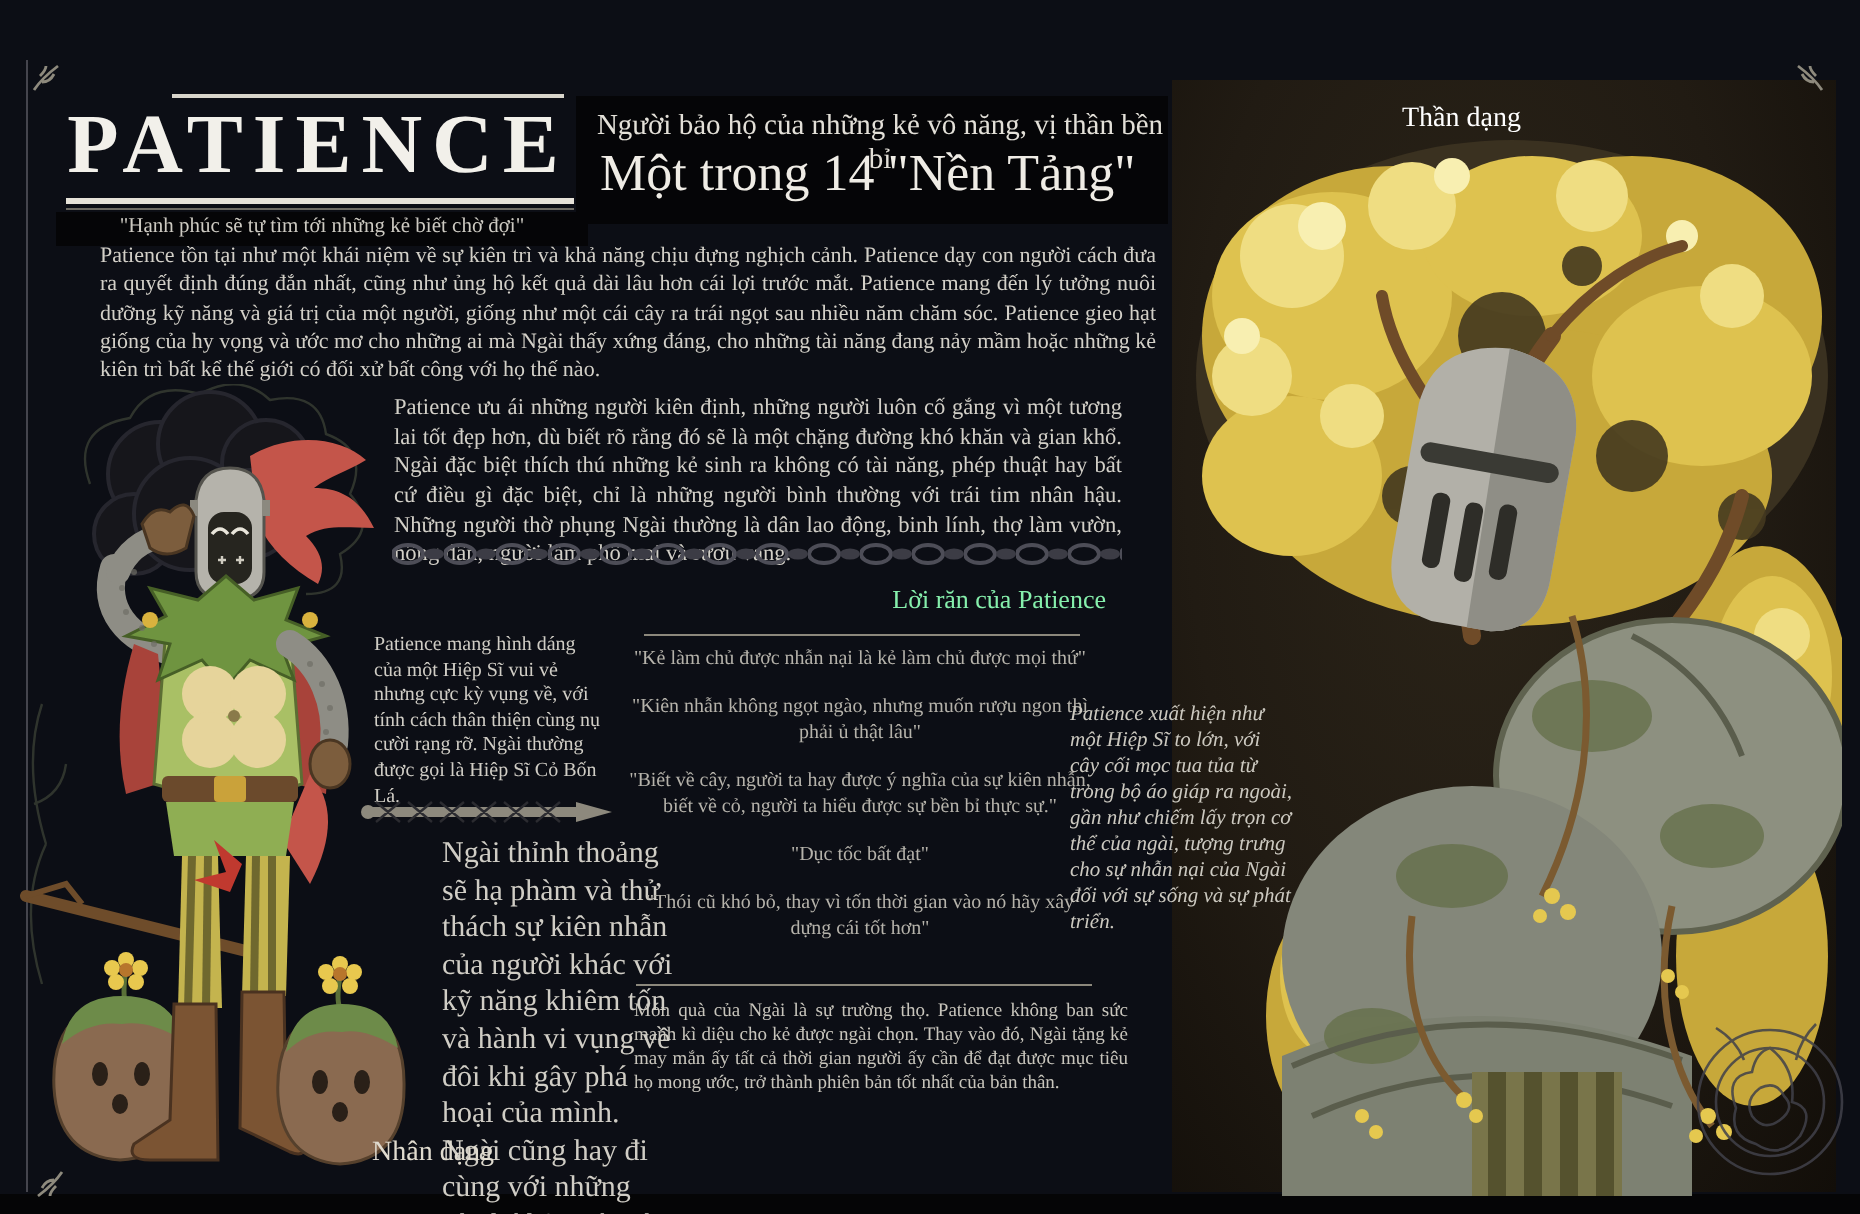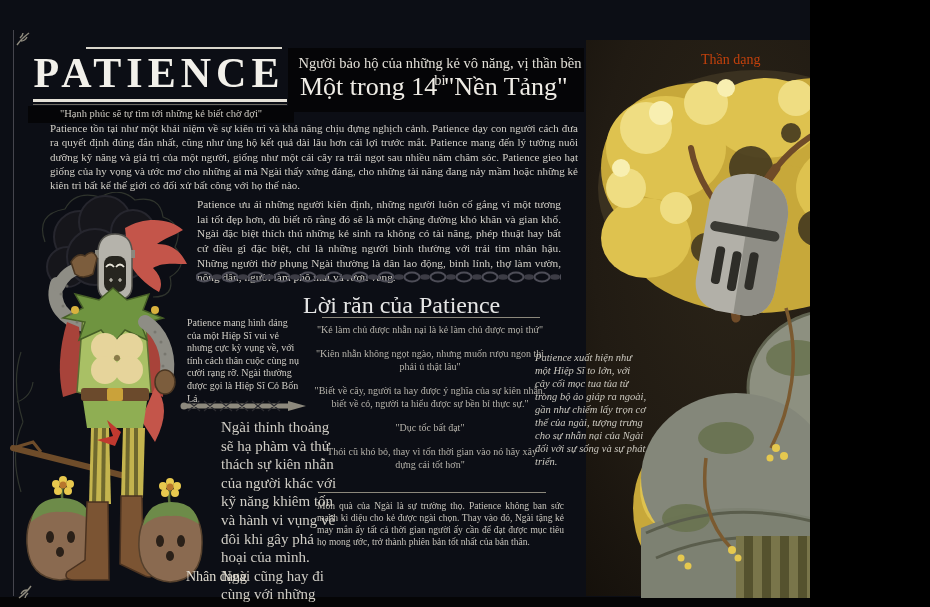--- a/index.html
+++ b/index.html
@@ -1,17 +1,17 @@
 <!DOCTYPE html>
 <html><head>
 <meta charset="utf-8">
 <style>
   html,body{margin:0;padding:0;background:#000;}
   #page{
-    position:relative;width:810px;height:607px;overflow:hidden;
+    position:relative;width:930px;height:607px;overflow:hidden;
     background:#0c0e15;
     font-family:"Liberation Serif","DejaVu Serif",serif;
     color:#d3d0c8;
   }
   .abs{position:absolute;}
   
   .left-rule{left:13px;top:30px;width:1px;height:566px;background:#45454d;}
   .right-rule-light{left:916px;top:56px;width:2px;height:540px;background:#b4afa2;opacity:.75;}
   .right-rule-dark{left:908px;top:56px;width:1px;height:540px;background:#55524b;}
   .bottom-strip{left:0;top:597px;width:930px;height:10px;background:#050506;}
@@ -21,30 +21,30 @@
     left:28px;top:50px;width:262px;text-align:center;
     font-size:42px;font-weight:bold;letter-spacing:5px;color:#f2f0ea;line-height:1.1;
   }
   .title-under-rule1{left:33px;top:99px;width:254px;height:3px;background:#e6e2d8;}
   .title-under-rule2{left:33px;top:104px;width:254px;height:1px;background:#6e6b63;}
   .motto-band{left:28px;top:106px;width:266px;height:17px;background:#050507;}
   .motto{left:28px;top:108px;width:266px;text-align:center;font-size:10.5px;color:#cdcac2;}
   .epithet-panel{left:288px;top:48px;width:296px;height:64px;background:#050507;}
   .epithet{left:296px;top:55px;width:288px;font-size:14.5px;color:#e3e0d8;text-align:center;}
   .rank{left:300px;top:72px;width:288px;font-size:26px;color:#efece5;}
-  .divine-label{left:701px;top:52px;font-size:14px;color:#c2410c;z-index:6;}
+  .divine-label{left:701px;top:52px;font-size:14px;color:#ffffff;z-index:6;}
   .human-label{left:186px;top:569px;font-size:14px;color:#e0dbcf;z-index:6;}
   
   .intro1{left:50px;top:121px;width:528px;font-size:11px;line-height:1.3;text-align:justify;color:#d3d0c8;}
   .intro2{left:197px;top:197px;width:364px;font-size:11.3px;line-height:1.3;text-align:justify;color:#d3d0c8;}
   .chain{left:196px;top:271px;z-index:2;}
   .leftcol1{left:187px;top:317px;width:114px;font-size:10px;line-height:1.26;color:#d0cdc5;z-index:3;}
   .sword{left:180px;top:398px;z-index:3;}
   .leftcol2{left:187px;top:418px;width:118px;font-size:15px;line-height:1.24;color:#d0cdc5;z-index:3;margin-left:34px;}
-  .section-heading{width:250px;text-align:left;font-size:24px;color:#e5e5e5;z-index:3;}
+  .section-heading{width:250px;text-align:right;font-size:13px;color:#86efac;z-index:3;}
   .h-commandments{left:303px;top:292px;}
   .rule-commandments{left:322px;top:317px;width:218px;height:1px;background:#8c887c;}
   .quotes{left:308px;top:323px;width:244px;display:flex;flex-direction:column;gap:11px;z-index:3;}
   .quote{font-size:10px;line-height:1.3;text-align:center;color:#b5b2aa;margin:0 auto;max-width:235px;}
   .h-blessing{left:303px;top:465px;}
   .rule-blessing{left:318px;top:492px;width:228px;height:1px;background:#8c887c;}
   .blessing1{left:305px;top:500px;width:247px;font-size:9.5px;line-height:1.27;text-align:justify;color:#c8c5bc;margin-left:12px;}
   .blessing2{left:305px;top:551px;width:247px;font-size:9.5px;line-height:1.27;text-align:justify;color:#c8c5bc;}
   .rightcol1{left:535px;top:351px;width:112px;font-size:10.5px;line-height:1.24;color:#ccc9c0;z-index:5;font-style:italic;}
   .rightcol2{left:535px;top:477px;width:112px;font-size:10.5px;line-height:1.24;color:#ccc9c0;z-index:5;}
@@ -98,21 +98,21 @@
   <svg class="abs chain" width="365" height="12" viewBox="0 0 365 12">
     <defs>
       <pattern id="chainpat" width="26" height="12" patternUnits="userSpaceOnUse">
         <ellipse cx="8" cy="6" rx="7.5" ry="4.5" fill="none" stroke="#4d4d57" stroke-width="2"></ellipse>
         <ellipse cx="21" cy="6" rx="5" ry="2.8" fill="#3c3c45"></ellipse>
       </pattern>
     </defs>
     <rect width="365" height="12" fill="url(#chainpat)"></rect>
   </svg>
 
-  <div class="abs leftcol1">Patience mang hình dáng của một Hiệp Sĩ vui vẻ nhưng cực kỳ vụng về, với tính cách thân cuộc cùng nụ cười rạng rỡ. Ngài thường được gọi là Hiệp Sĩ Cỏ Bốn Lá.</div>
+  <div class="abs leftcol1">Patience mang hình dáng của một Hiệp Sĩ vui vẻ nhưng cực kỳ vụng về, với tính cách thân thiện cùng nụ cười rạng rỡ. Ngài thường được gọi là Hiệp Sĩ Cỏ Bốn Lá.</div>
   <svg class="abs sword" width="128" height="16" viewBox="0 0 128 16">
     <path d="M4 8 h104" stroke="#8d897d" stroke-width="5"></path>
     <path d="M108 3 L126 8 L108 13 Z" fill="#8d897d"></path>
     <g stroke="#2b2b30" stroke-width="1.2">
       <path d="M8 3 L20 13 M20 3 L8 13 M24 3 L36 13 M36 3 L24 13 M40 3 L52 13 M52 3 L40 13 M56 3 L68 13 M68 3 L56 13 M72 3 L84 13 M84 3 L72 13 M88 3 L100 13 M100 3 L88 13"></path>
     </g>
     <circle cx="4" cy="8" r="3.5" fill="#8d897d"></circle>
   </svg>
   <div class="abs leftcol2">Ngài thỉnh thoảng sẽ hạ phàm và thử thách sự kiên nhẫn của người khác với kỹ năng khiêm tốn và hành vi vụng về đôi khi gây phá hoại của mình. Ngài cũng hay đi cùng với những cậu bé bản, vì việc con đi theo bố cũng là chuyện hiển nhiên.</div>
 

